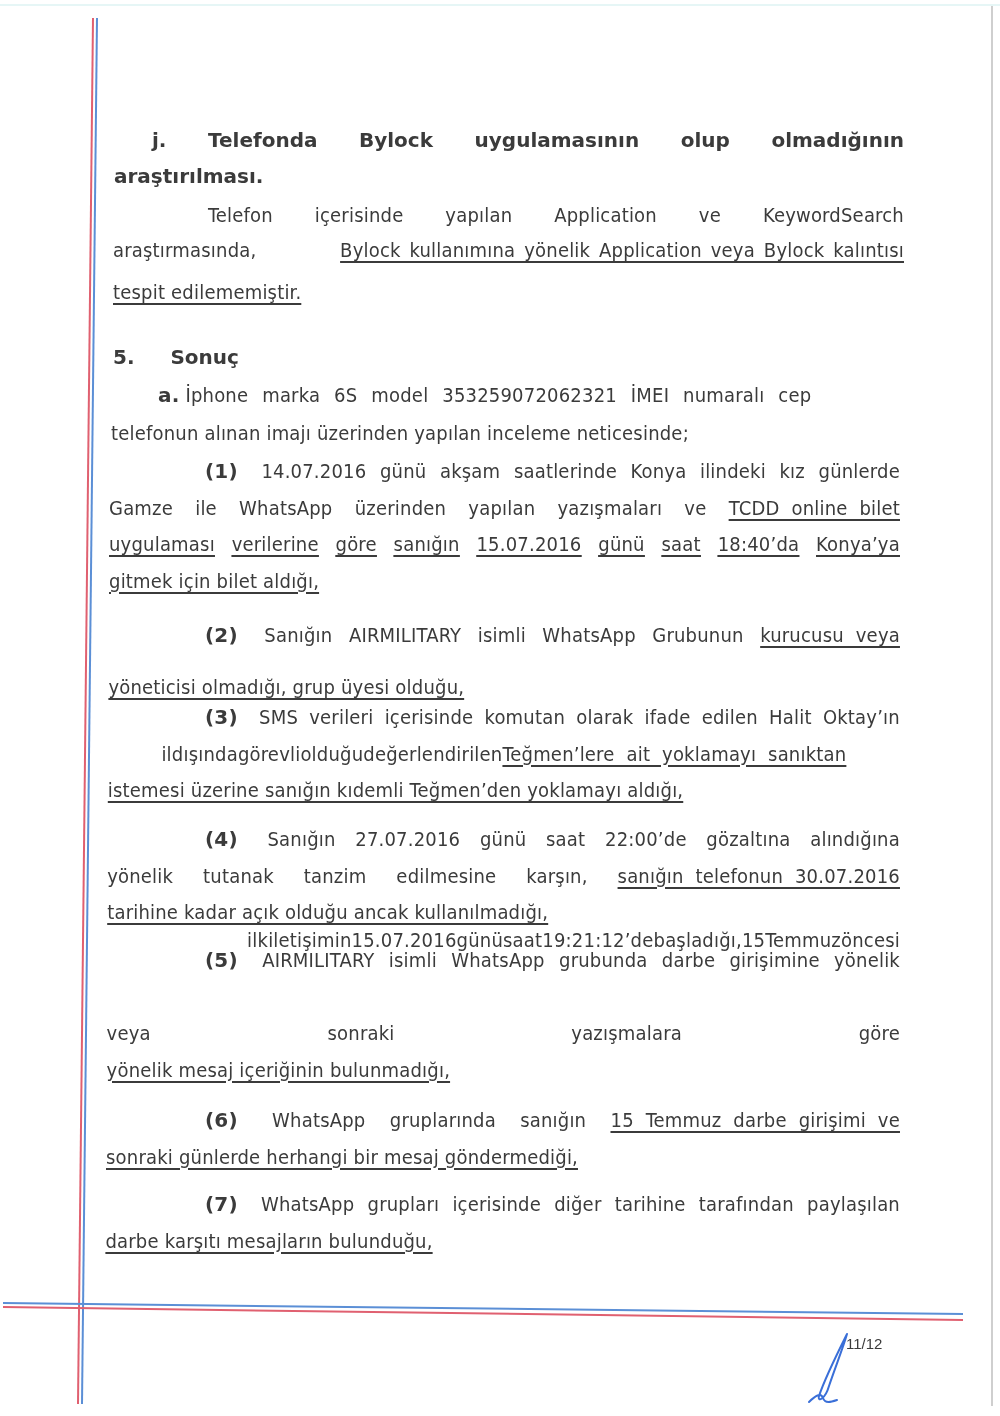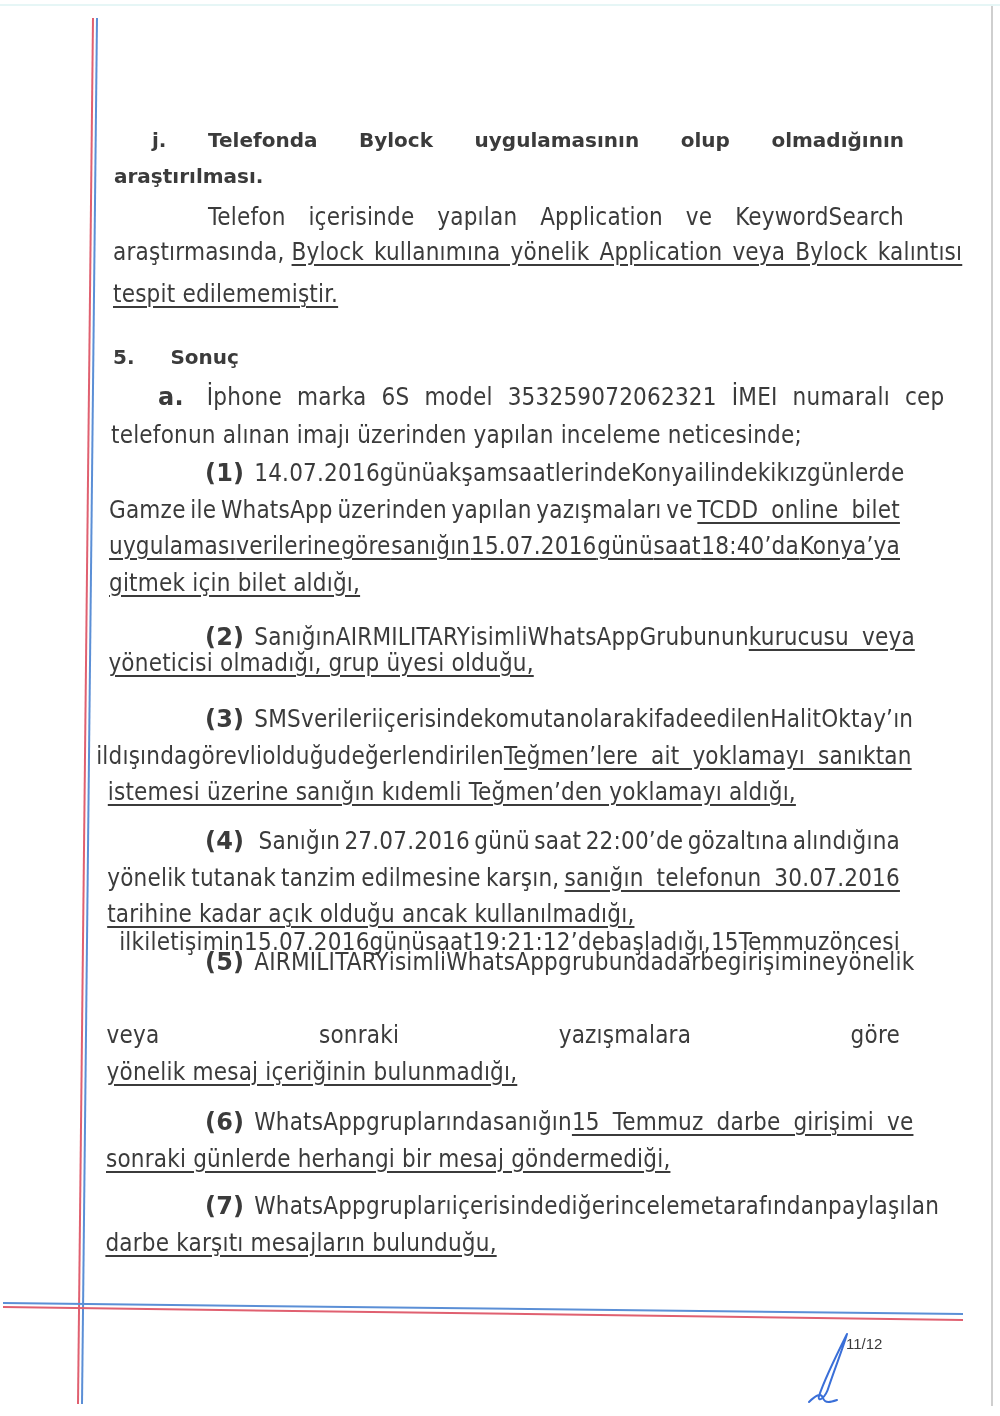--- a/index.html
+++ b/index.html
@@ -9,21 +9,21 @@
     .right-edge { position: absolute; left: 991px; top: 6px; width: 2px; height: 1400px; background: #cfcfcf; }
     svg.rules { position: absolute; left: 0; top: 0; }
 
     .content {
       position: absolute; left: 0; top: 0; width: 1000px; height: 1416px;
       color: #3b3b3b;
     }
     .line {
       position: absolute;
       font-family: "DejaVu Sans Condensed", "DejaVu Sans", sans-serif;
-      font-size: 24px;
+      font-size: 20px;
       letter-spacing: 0.2px;
       white-space: nowrap;
     }
     .just { display: flex; justify-content: space-between; }
     .bold { font-family: "DejaVu Sans", sans-serif; font-weight: bold; font-size: 20px; letter-spacing: 0; }
     .u { text-decoration: underline; text-underline-offset: 4px; text-decoration-thickness: 1.5px; }
     .num { font-family: "DejaVu Sans", sans-serif; font-weight: bold; }
     .pagenum { position: absolute; left: 846px; top: 1335px; font-family: "Liberation Sans", sans-serif; font-size: 15px; color: #3b3b3b; }
     .sig { position: absolute; left: 805px; top: 1330px; }
   </style>
@@ -70,21 +70,21 @@
     </div>
 
     <div class="line bold" style="left:113px; top:345px;">
       <span>5.</span>
       <span style="display:inline-block; width:22px;"></span>
       <span>Sonuç</span>
     </div>
 
     <div class="line" style="left:158px; top:383px; width:744px;">
       <span class="num">a.</span>
-      <span style="margin-left:16px; word-spacing:8px;">İphone marka 6S model 353259072062321 İMEI numaralı cep</span>
+      <span style="word-spacing:8px;">İphone marka 6S model 353259072062321 İMEI numaralı cep</span>
     </div>
     <div class="line" style="left:111px; top:421px;">telefonun alınan imajı üzerinden yapılan inceleme neticesinde;</div>
 
     <div id="findings">
         <div class="line" style="left: 205px; top: 459px; width: 695px; display: flex; justify-content: space-between;">
           <span class="num" style="margin-right: 10px;">(1)</span>
           <span>14.07.2016</span>
           <span>günü</span>
           <span>akşam</span>
           <span>saatlerinde</span>
@@ -119,21 +119,21 @@
         <div class="line" style="left: 109px; top: 568.5px;"><span class="u">gitmek için bilet aldığı,</span></div>
         <div class="line" style="left: 205px; top: 623px; width: 695px; display: flex; justify-content: space-between;">
           <span class="num" style="margin-right: 10px;">(2)</span>
           <span>Sanığın</span>
           <span>AIRMILITARY</span>
           <span>isimli</span>
           <span>WhatsApp</span>
           <span>Grubunun</span>
           <span class="u" style="word-spacing: 6px;">kurucusu veya</span>
         </div>
-        <div class="line" style="left: 108.4px; top: 649px;"><span class="u">yöneticisi olmadığı, grup üyesi olduğu,</span></div>
+        <div class="line" style="left: 108.4px; top: 675px;"><span class="u">yöneticisi olmadığı, grup üyesi olduğu,</span></div>
         <div class="line" style="left: 205px; top: 705px; width: 695px; display: flex; justify-content: space-between;">
           <span class="num" style="margin-right: 10px;">(3)</span>
           <span>SMS</span>
           <span>verileri</span>
           <span>içerisinde</span>
           <span>komutan</span>
           <span>olarak</span>
           <span>ifade</span>
           <span>edilen</span>
           <span>Halit</span>
@@ -203,21 +203,21 @@
           <span>sanığın</span>
           <span class="u" style="word-spacing: 6px;">15 Temmuz darbe girişimi ve</span>
         </div>
         <div class="line" style="left: 106px; top: 1144.5px;"><span class="u">sonraki günlerde herhangi bir mesaj göndermediği,</span></div>
         <div class="line" style="left: 205px; top: 1192px; width: 695px; display: flex; justify-content: space-between;">
           <span class="num" style="margin-right: 10px;">(7)</span>
           <span>WhatsApp</span>
           <span>grupları</span>
           <span>içerisinde</span>
           <span>diğer</span>
-          <span>inceleme</span>
+          <span>tarihine</span>
           <span>tarafından</span>
           <span>paylaşılan</span>
         </div>
         <div class="line" style="left: 105.4px; top: 1228.5px;"><span class="u">darbe karşıtı mesajların bulunduğu,</span></div>
       </div>
 
     <div class="pagenum">11/12</div>
     <svg class="sig" width="60" height="80">
       <path d="M42 4 C 34 20, 20 48, 14 66 C 12 72, 20 70, 24 56 C 30 38, 38 18, 42 4 M4 72 C 10 66, 16 62, 18 68 C 20 74, 26 72, 32 70" fill="none" stroke="#3a6fd8" stroke-width="2" stroke-linecap="round"></path>
     </svg>

